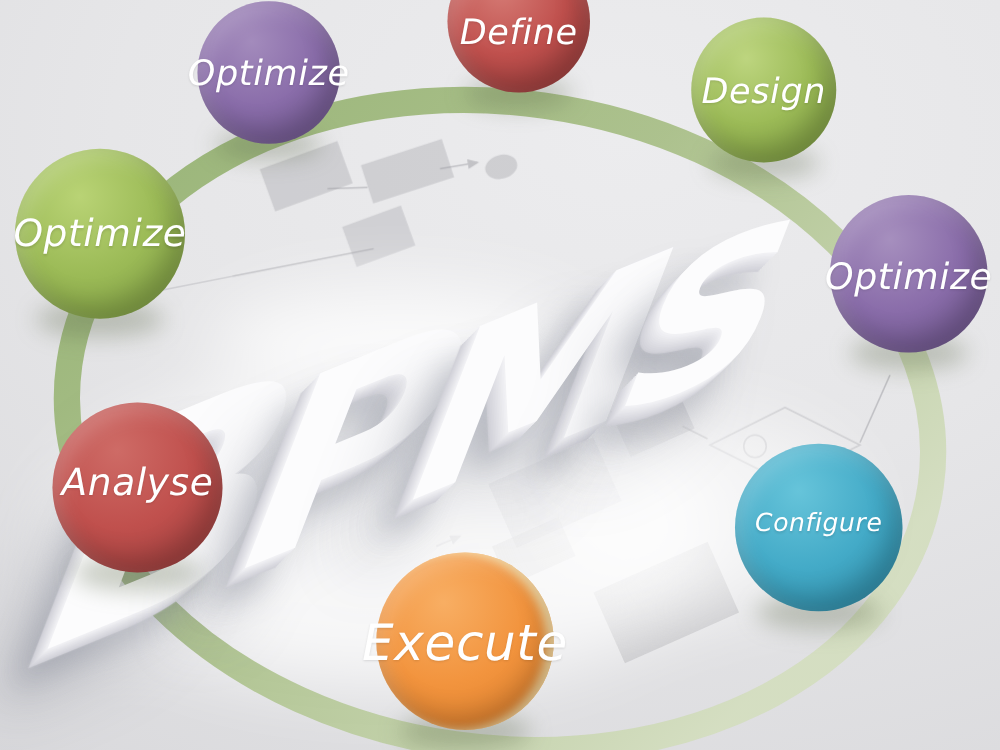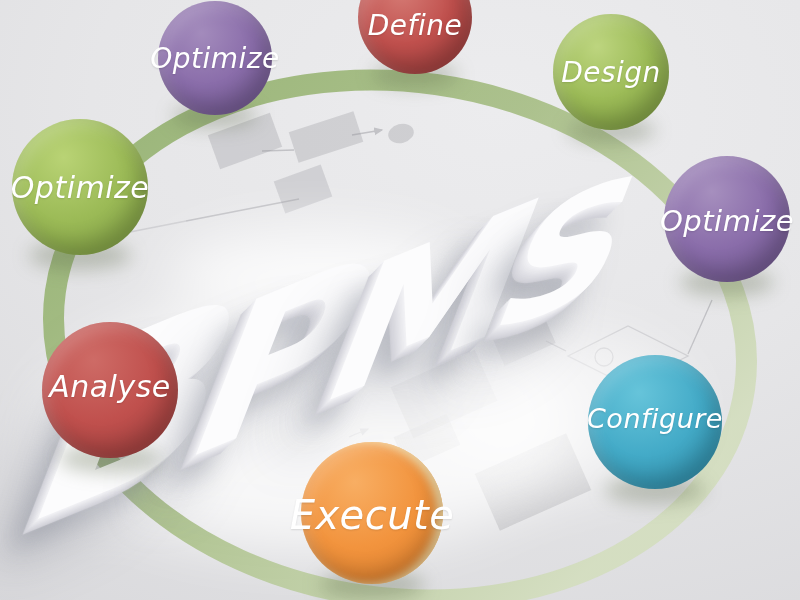--- a/index.html
+++ b/index.html
@@ -112,21 +112,21 @@
       <div class="bubble-shadow" style="left: 567.5px; top: 118.4px; width: 87px; height: 24.36px;"></div>
       <div class="bubble" style="left: 553px; top: 14px; width: 116px; height: 116px; background: radial-gradient(circle at 38% 28%, rgb(189, 213, 127) 0%, rgb(156, 187, 87) 48%, rgb(122, 154, 62) 100%); box-shadow: rgba(0, 0, 0, 0.2) -8px -12px 20px inset, rgba(255, 255, 255, 0.22) 6px 8px 16px inset; align-items: center;">
         <span class="lbl" style="font-size: 28px; transform: translateY(0px);">Design</span>
       </div>
       <div class="bubble-shadow" style="left: 679.75px; top: 269.4px; width: 94.5px; height: 26.46px;"></div>
       <div class="bubble" style="left: 664px; top: 156px; width: 126px; height: 126px; background: radial-gradient(circle at 38% 28%, rgb(166, 143, 190) 0%, rgb(138, 109, 170) 48%, rgb(106, 82, 137) 100%); box-shadow: rgba(0, 0, 0, 0.2) -8px -12px 20px inset, rgba(255, 255, 255, 0.22) 6px 8px 16px inset;">
         <span class="lbl" style="font-size: 29px; transform: translateY(2px);">Optimize</span>
       </div>
       <div class="bubble-shadow" style="left: 604.75px; top: 475.6px; width: 100.5px; height: 28.14px;"></div>
       <div class="bubble" style="left: 588px; top: 355px; width: 134px; height: 134px; background: radial-gradient(circle at 38% 28%, rgb(102, 196, 218) 0%, rgb(68, 171, 200) 48%, rgb(42, 137, 166) 100%); box-shadow: rgba(0, 0, 0, 0.2) -8px -12px 20px inset, rgba(255, 255, 255, 0.22) 6px 8px 16px inset;">
-        <span class="lbl" style="font-size: 27px; transform: translateY(-4px);">Configure</span>
+        <span class="lbl" style="font-size: 20px; transform: translateY(-4px);">Configure</span>
       </div>
       <div class="bubble-shadow" style="left: 318.75px; top: 569.8px; width: 106.5px; height: 29.82px;"></div>
       <div class="bubble" style="left: 301px; top: 442px; width: 142px; height: 142px; background: radial-gradient(circle at 38% 28%, rgb(248, 174, 99) 0%, rgb(242, 148, 62) 48%, rgb(217, 122, 39) 100%); box-shadow: rgba(0, 0, 0, 0.2) -8px -12px 20px inset, rgba(255, 255, 255, 0.22) 6px 8px 16px inset, rgba(255, 236, 180, 0.85) -6px 0px 8px inset;">
         <span class="lbl" style="font-size: 40px; transform: translateY(2px);">Execute</span>
       </div>
       <div class="bubble-shadow" style="left: 59px; top: 444.4px; width: 102px; height: 28.56px;"></div>
       <div class="bubble" style="left: 42px; top: 322px; width: 136px; height: 136px; background: radial-gradient(circle at 38% 28%, rgb(206, 107, 102) 0%, rgb(192, 80, 77) 48%, rgb(153, 60, 59) 100%); box-shadow: rgba(0, 0, 0, 0.2) -8px -12px 20px inset, rgba(255, 255, 255, 0.22) 6px 8px 16px inset;">
         <span class="lbl" style="font-size: 30px; transform: translateY(-4px);">Analyse</span>
       </div>
       <div class="bubble-shadow" style="left: 29px; top: 241.4px; width: 102px; height: 28.56px;"></div>

